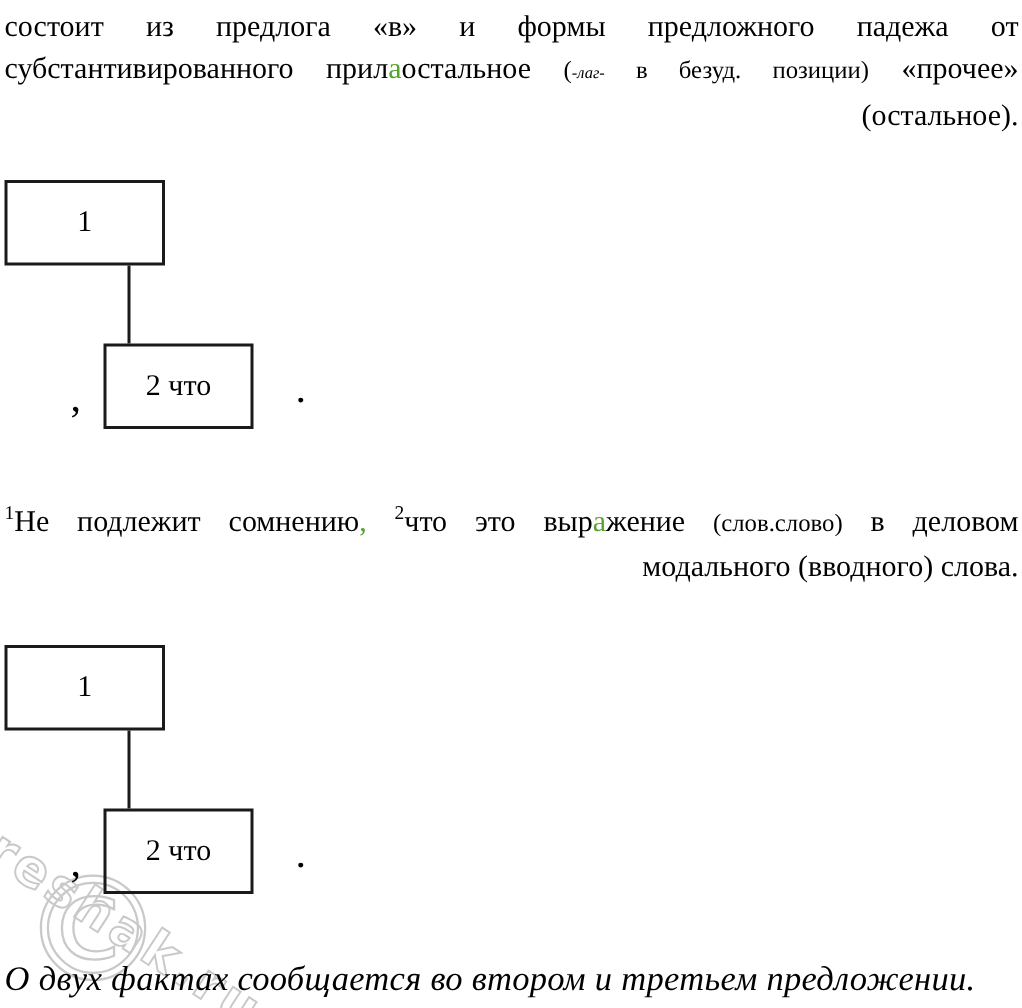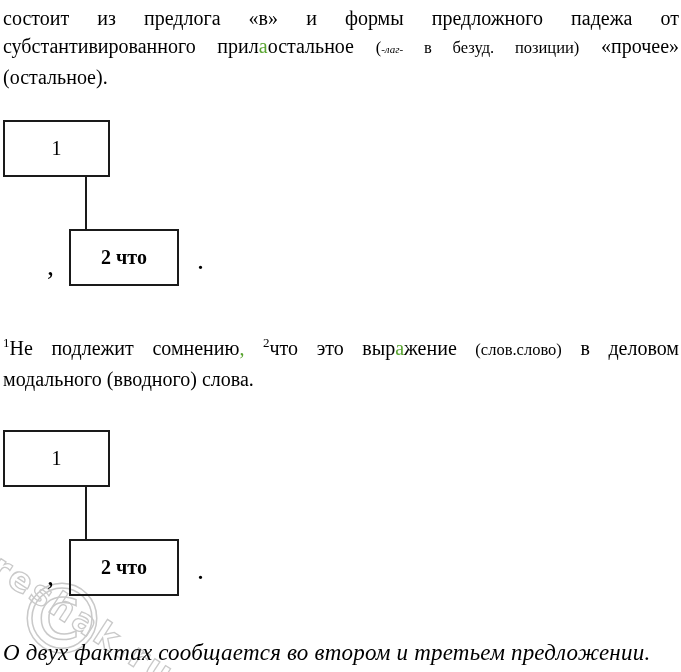--- a/index.html
+++ b/index.html
@@ -20,21 +20,21 @@
   }
   .para {
     position: absolute;
     left: 3px;
     right: 2px;
     z-index: 2;
   }
   .line {
     font-size: 20px;
     line-height: 28px;
-    text-align: left;
+    text-align: right;
     white-space: normal;
   }
   .line.jfull {
     text-align: justify;
     text-align-last: justify;
   }
   .sup {
     font-size: 13px;
     position: relative;
     top: -8px;
@@ -55,21 +55,21 @@
   .box {
     position: absolute;
     border: 2px solid var(--box_border);
     display: flex;
     align-items: center;
     justify-content: center;
     font-size: 20px;
     background: transparent;
   }
   .box1 { left: 3px;  top: 0;     width: 107px; height: 57px; }
-  .box2 { left: 69px; top: 109px; width: 110px; height: 57px; font-weight: bold; }
+  .box2 { left: 69px; top: 109px; width: 100px; height: 57px; }
   .connector {
     position: absolute;
     left: 85px;
     top: 57px;
     width: 2px;
     height: 52px;
     background: var(--box_border);
   }
   .mark {
     position: absolute;

